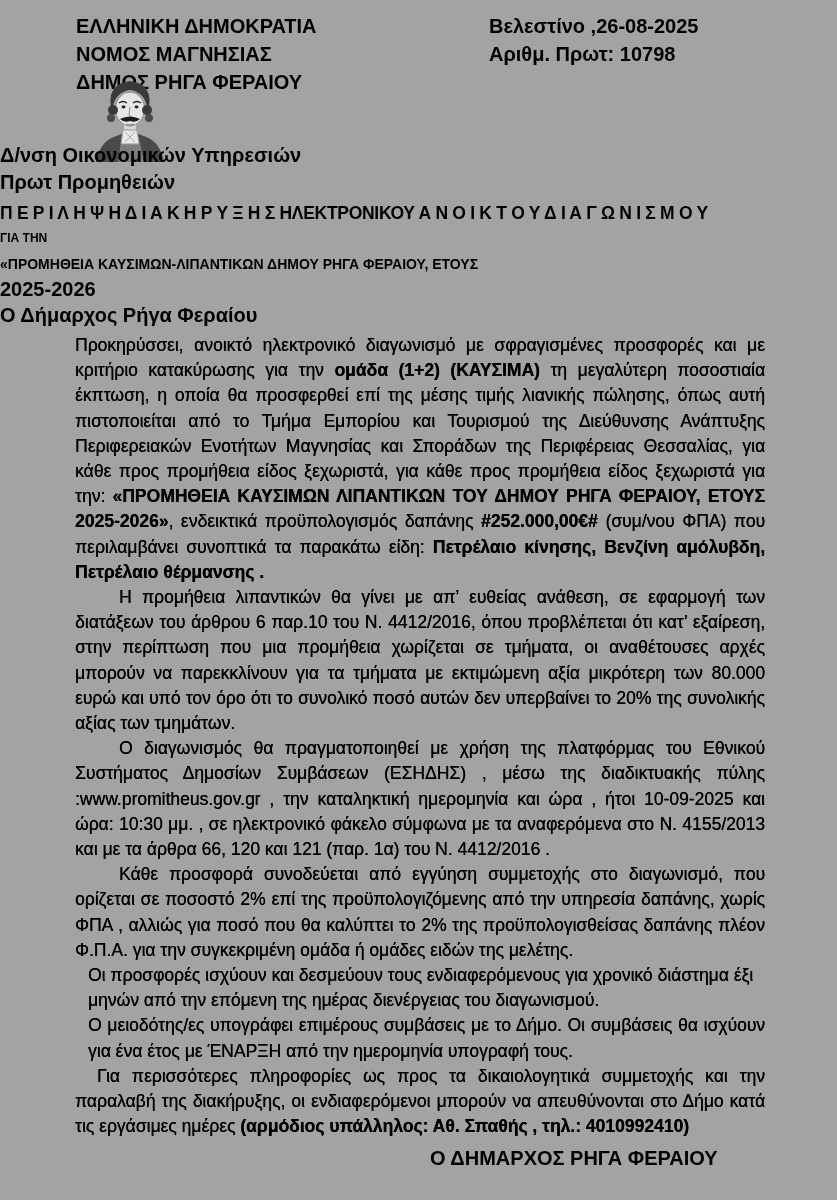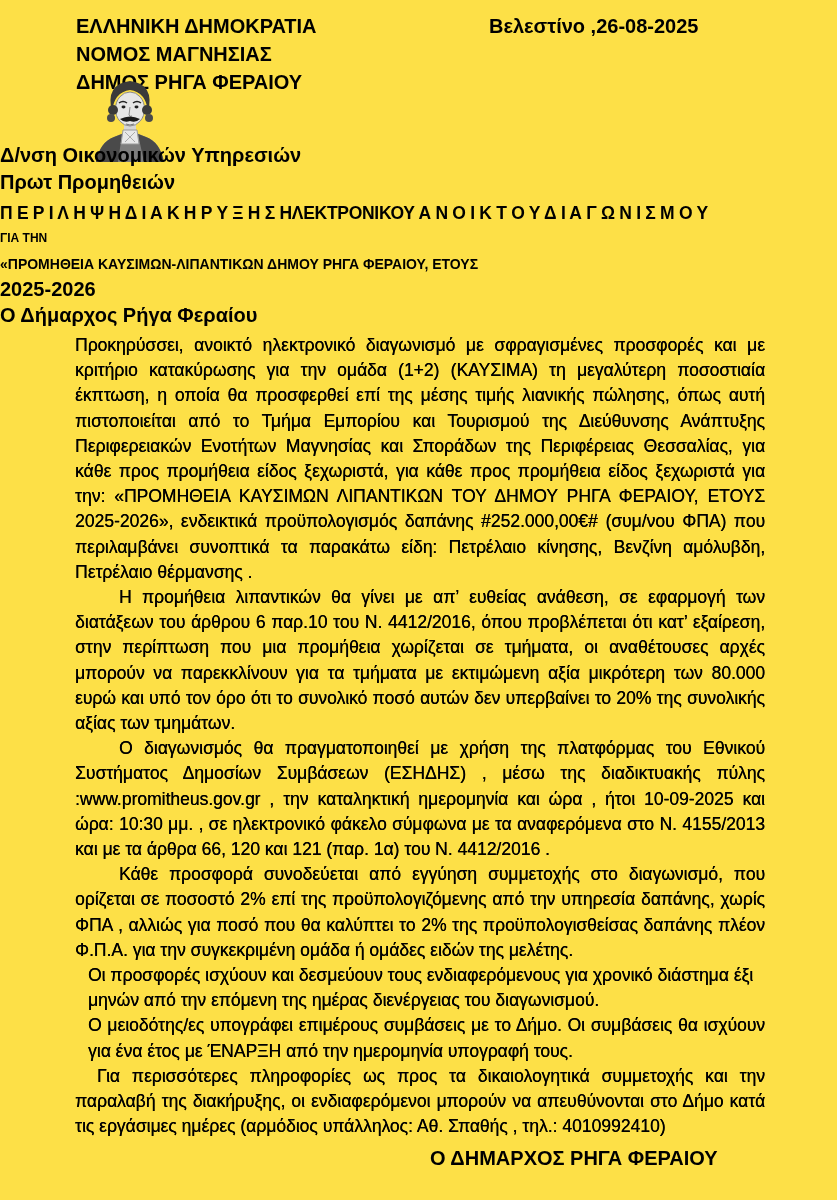--- a/index.html
+++ b/index.html
@@ -2,21 +2,21 @@
 <html lang="el"><head>
 <meta charset="utf-8">
 <style>
   html,body{margin:0;padding:0;background:#ffffff;}
   body{
     width:837px;height:1200px;
     font-family:"Liberation Sans","DejaVu Sans",sans-serif;
     color:#000;
     -webkit-font-smoothing:antialiased;
   }
-  .page{position:relative;width:837px;height:1200px;overflow:hidden;background:#fde047;}
+  .page{position:relative;width:837px;height:1200px;overflow:hidden;background:#a3a3a3;}
 
   
   .header{display:flex;padding:12px 58px 0 76px;font-weight:bold;font-size:20px;line-height:28px;}
   .header-left{flex:1;}
   .header-right{width:290px;}
 
   
   .portrait{position:absolute;left:88px;top:76px;z-index:1;}
 
   
@@ -32,40 +32,41 @@
   .t5{font-size:20px;line-height:27px;}
 
   
   .doc-body{margin-top:4px;padding:0 72px 0 75px;font-size:17.5px;line-height:25.2px;
             text-shadow:0.25px 0 0 #000;}
   .para{margin:0;text-align:justify;}
   .para.left{text-align:left;}
   .para.indent-lg{text-indent:44px;}
   .para.indent-md{text-indent:22px;}
   .para.offset-sm{margin-left:13px;}
-  .para b{font-weight:normal;}
+  .para b{font-weight:bold;}
 
   
   .sig{padding-left:75px;font-weight:bold;font-size:20px;line-height:24px;}
   .sig-role{margin-left:355px;margin-top:6px;}
   .sig-name{margin-left:380px;margin-top:30px;}
 </style>
 </head>
 <body>
 
 <div class="page">
 
   <div class="header">
     <div class="header-left">
       <div>ΕΛΛΗΝΙΚΗ ΔΗΜΟΚΡΑΤΙΑ</div>
       <div>ΝΟΜΟΣ ΜΑΓΝΗΣΙΑΣ</div>
       <div>ΔΗΜΟΣ ΡΗΓΑ ΦΕΡΑΙΟΥ</div>
     </div>
     <div class="header-right">
       <div>Βελεστίνο ,26-08-2025</div>
+      <div>Αριθμ. Πρωτ: 10798</div>
     </div>
   </div>
 
   <svg class="portrait" width="82" height="86" viewBox="0 0 82 86" aria-hidden="true">
     <path d="M8 86 Q12 66 26 61 L38 56 H46 L58 61 Q72 66 76 86 Z" fill="#7d7d7d"></path>
     <path d="M8 86 Q12 66 26 61 L34 58 L30 86 Z" fill="#4a4a4a"></path>
     <path d="M76 86 Q72 66 58 61 L50 58 L56 86 Z" fill="#4a4a4a"></path>
     <rect x="36" y="47" width="12" height="9" fill="#d6d6d6"></rect>
     <path d="M35 54 h14 l2 14 h-18 Z" fill="#e8e8e8" stroke="#9a9a9a" stroke-width="1"></path>
     <line x1="37" y1="56" x2="47" y2="66" stroke="#aaaaaa" stroke-width="1"></line>

